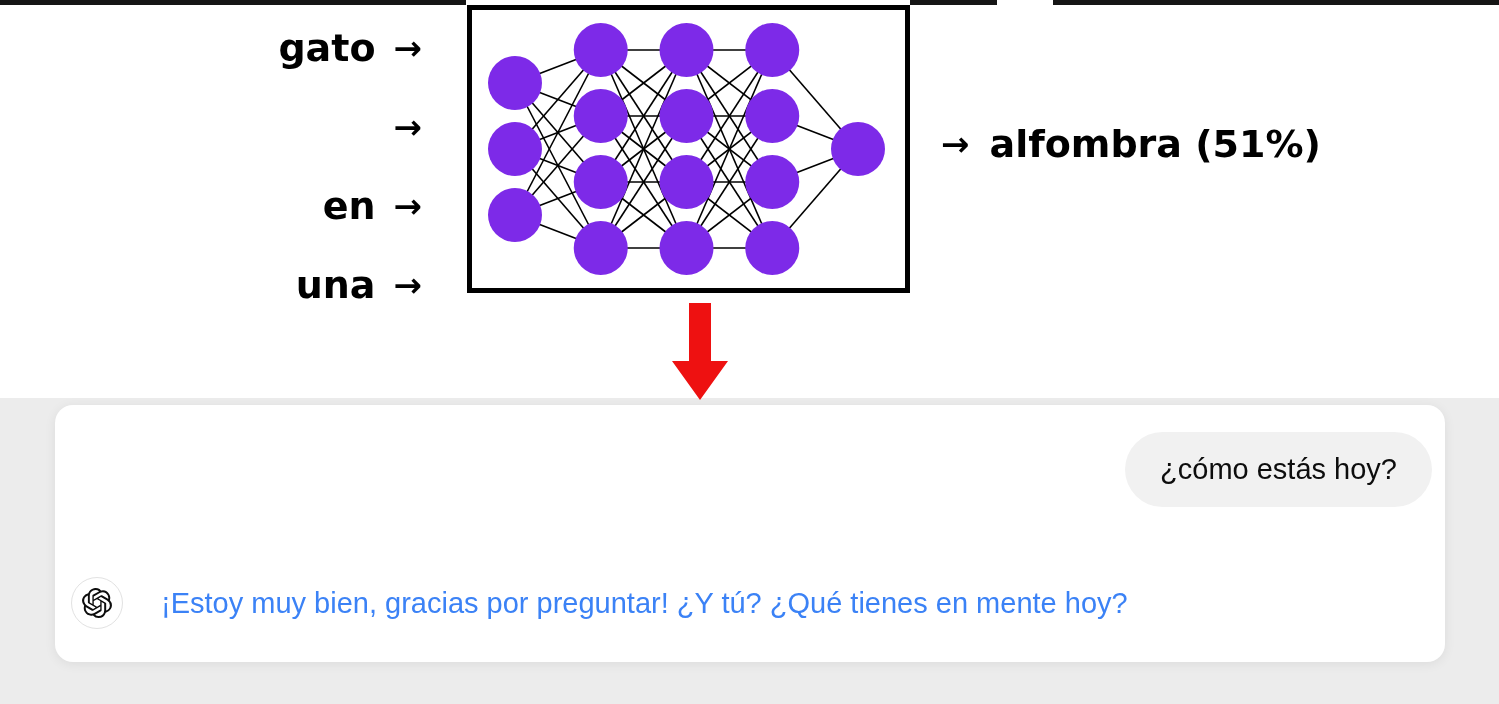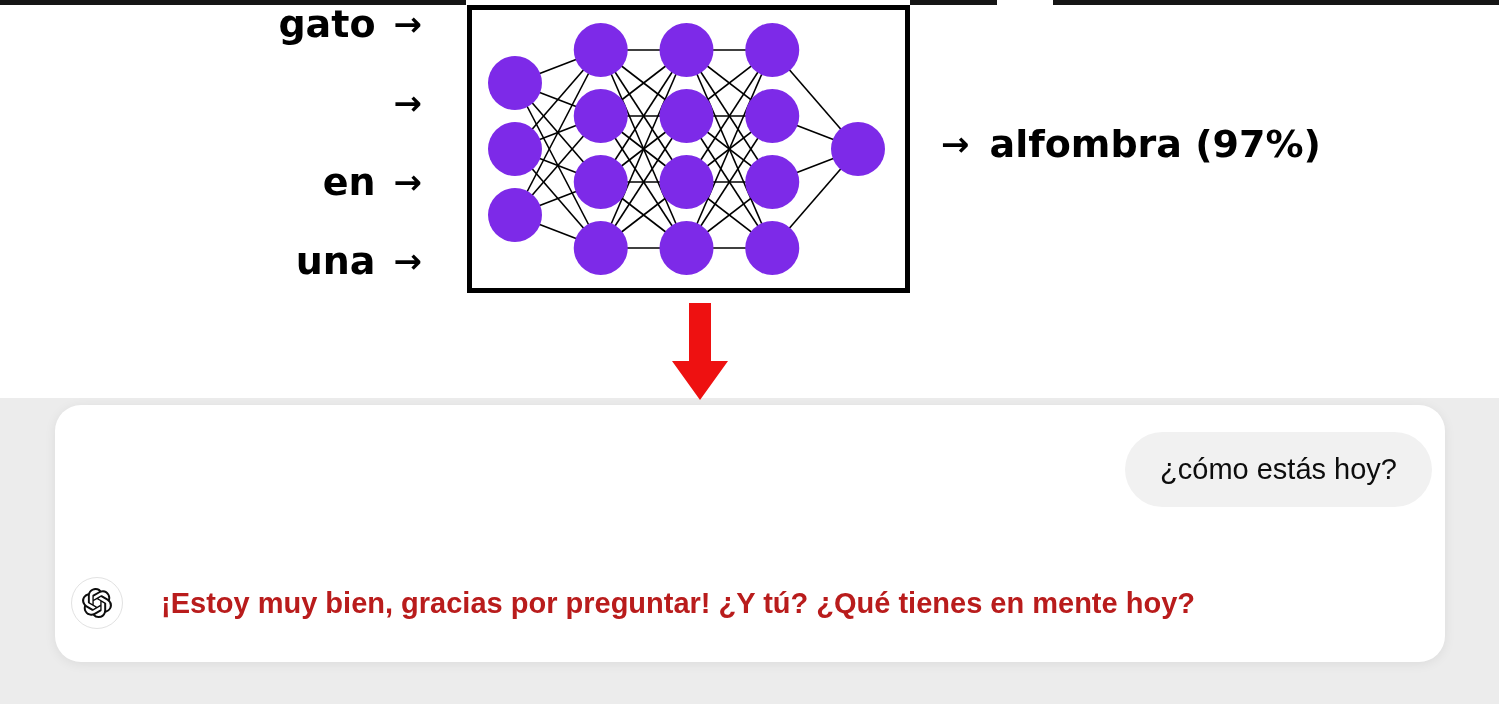--- a/index.html
+++ b/index.html
@@ -1,47 +1,47 @@
 <!DOCTYPE html>
 <html><head>
 <meta charset="utf-8">
 <style>
   html,body{margin:0;padding:0;background:#ffffff;}
   .canvas{position:relative;width:1499px;height:704px;background:#ffffff;overflow:hidden;
           font-family:"DejaVu Sans",sans-serif;}
   .edge-bar{position:absolute;top:0;height:5px;background:#151515;}
 
   
-  .inputs{position:absolute;left:120px;top:0;width:302px;}
+  .inputs{position:absolute;left:120px;top:24px;width:302px;}
   .input-row{display:flex;justify-content:flex-end;align-items:center;gap:18px;height:48px;margin-bottom:31px;}
   .word{font-weight:700;font-size:38px;color:#000;white-space:nowrap;}
   .arrow{font-weight:700;font-size:34px;color:#000;line-height:1;}
 
   
   .nn-box{position:absolute;left:467px;top:5px;width:433px;height:278px;border:5px solid #000;background:#fff;}
   .nn-svg{display:block;width:433px;height:278px;}
 
   
   .output{position:absolute;left:941px;top:122px;display:flex;align-items:center;gap:20px;}
 
   
   .down-arrow{position:absolute;left:670px;top:303px;}
 
   
   .bottom-bg{position:absolute;left:0;top:398px;width:1499px;height:306px;background:#ececec;}
   .chat-card{position:absolute;left:55px;top:405px;width:1390px;height:257px;background:#ffffff;
-             border-radius:26px;box-shadow:0 2px 12px rgba(0,0,0,0.07);
+             border-radius:18px;box-shadow:0 2px 12px rgba(0,0,0,0.07);
              font-family:"Liberation Sans","DejaVu Sans",sans-serif;}
   .user-bubble{position:absolute;top:27px;right:13px;background:#f1f1f1;border-radius:42px;
                padding:21px 35px;font-size:29px;color:#0d0d0d;white-space:nowrap;}
   .assistant-row{position:absolute;left:16px;top:172px;display:flex;align-items:center;gap:38px;}
   .avatar{width:52px;height:52px;border-radius:50%;border:1.5px solid #e2e2e2;background:#fff;
           display:flex;align-items:center;justify-content:center;box-sizing:border-box;flex:0 0 auto;}
   .avatar svg{width:30px;height:30px;fill:#0d0d0d;}
-  .assistant-text{font-size:29px;color:#b91c1c;white-space:nowrap;font-weight:bold;}
+  .assistant-text{font-size:29px;color:#3b82f6;white-space:nowrap;}
 </style>
 </head>
 <body>
 
 <div class="canvas">
 
   <div class="edge-bar" style="left:0;width:466px;"></div>
   <div class="edge-bar" style="left:910px;width:87px;"></div>
   <div class="edge-bar" style="left:1053px;width:446px;"></div>
 
@@ -127,21 +127,21 @@
         <circle cx="300.25" cy="40" r="27" fill="#7d2ae8"></circle>
         <circle cx="300.25" cy="106" r="27" fill="#7d2ae8"></circle>
         <circle cx="300.25" cy="172" r="27" fill="#7d2ae8"></circle>
         <circle cx="300.25" cy="238" r="27" fill="#7d2ae8"></circle>
         <circle cx="386" cy="139" r="27" fill="#7d2ae8"></circle>
       </svg>
   </div>
 
   <div class="output">
     <span class="arrow">→</span>
-    <span class="word">alfombra (97%)</span>
+    <span class="word">alfombra (51%)</span>
   </div>
 
   <div class="bottom-bg"></div>
 
   <svg class="down-arrow" width="60" height="97" viewBox="0 0 60 97">
     <polygon points="19,0 41,0 41,58 58,58 30,97 2,58 19,58" fill="#ee1111"></polygon>
   </svg>
 
   <div class="chat-card">
     <div class="user-bubble">¿cómo estás hoy?</div>

